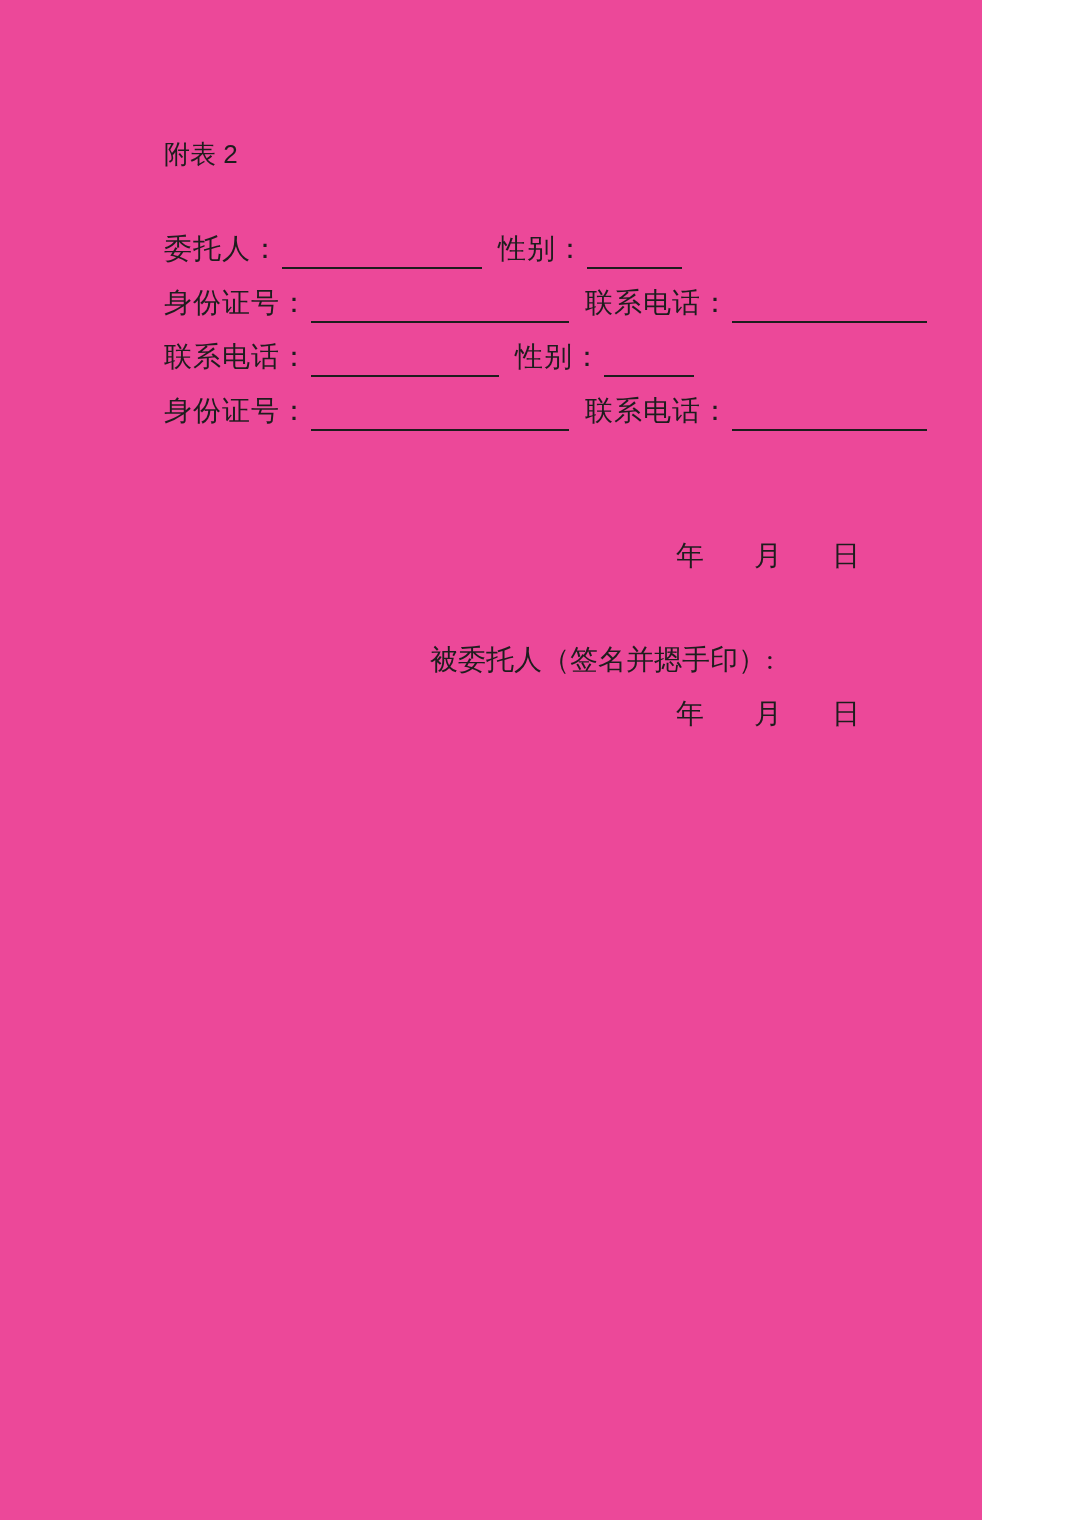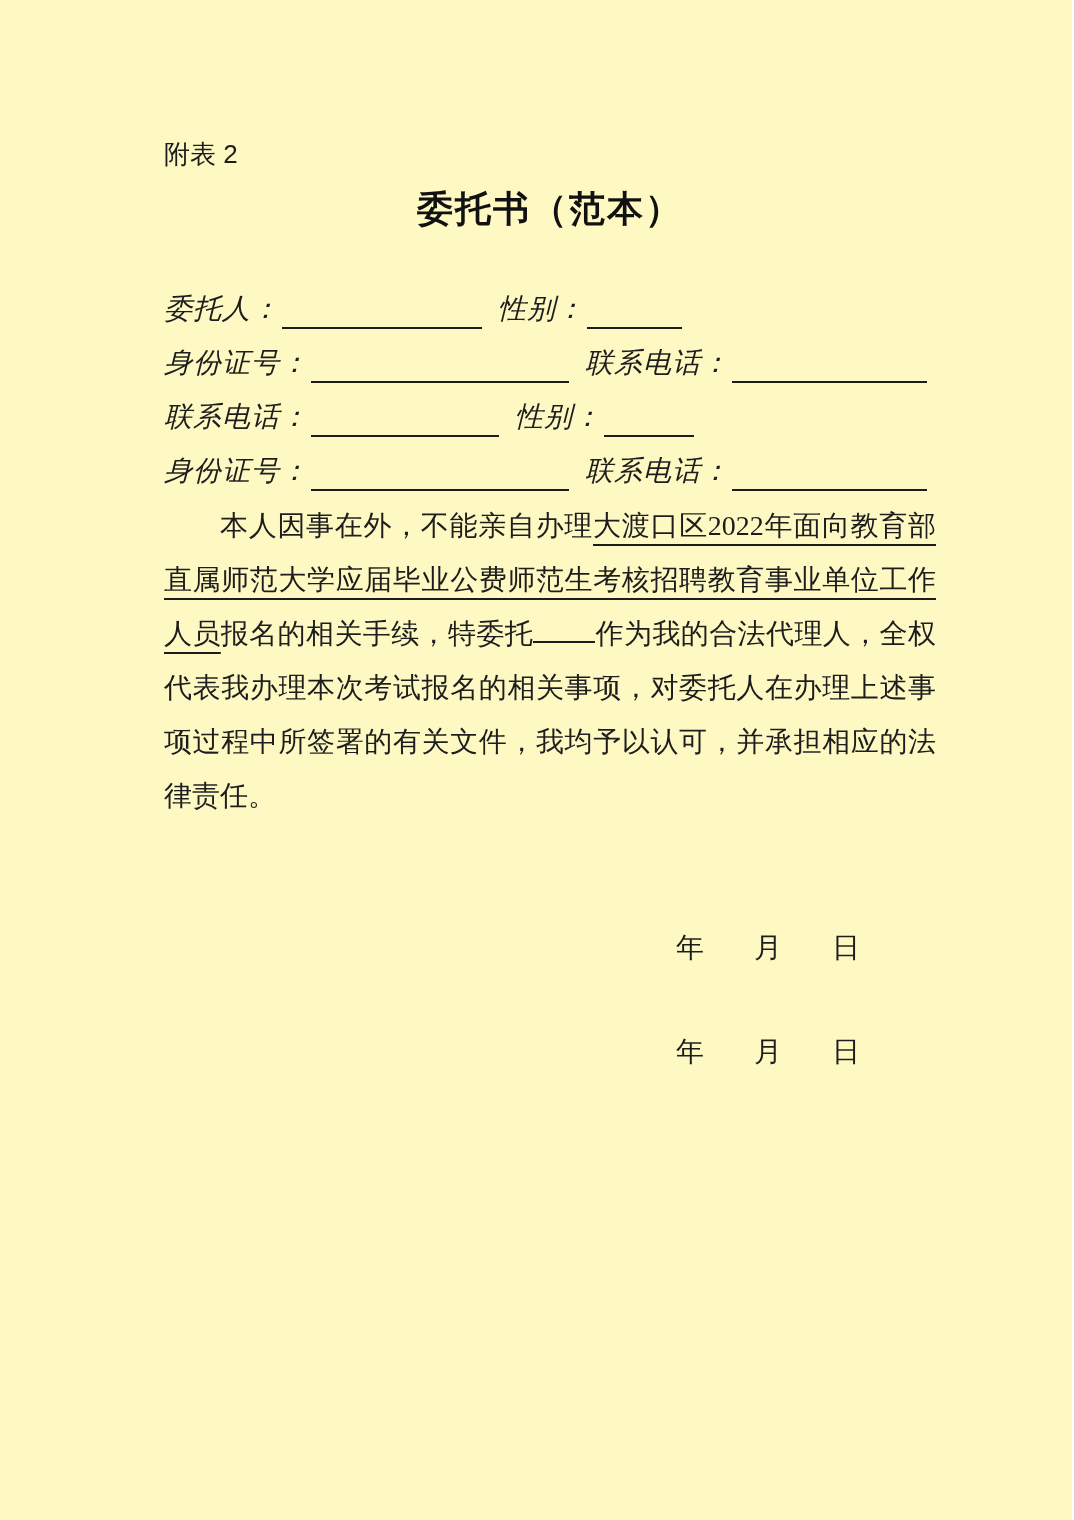--- a/index.html
+++ b/index.html
@@ -2,23 +2,23 @@
 <html lang="zh"><head>
 <meta charset="utf-8">
 <style>
   html, body {
     margin: 0;
     padding: 0;
     background: #ffffff;
   }
   .page {
     position: relative;
-    width: 1072px;
+    width: 982px;
     height: 1520px;
-    background: #fef9c3;
+    background: #ec4899;
     color: #1d1d1d;
     font-family: "Liberation Serif", "DejaVu Serif", serif;
     overflow: hidden;
   }
   .content {
     position: absolute;
     left: 164px;
     top: 137px;
     width: 772px;
   }
@@ -40,21 +40,20 @@
   .form-area {
     margin-top: 44px;
   }
   .form-row {
     display: flex;
     align-items: flex-end;
     height: 54px;
     font-size: 28px;
     line-height: 40px;
     white-space: nowrap;
-    font-style: italic;
   }
   .form-label {
     letter-spacing: 1px;
   }
   .fill-line {
     display: inline-block;
     border-bottom: 2px solid #1d1d1d;
     height: 38px;
     margin-left: 2px;
     margin-right: 16px;
@@ -108,21 +107,20 @@
   .sig-date .date-word + .date-word { margin-left: 50px; }
 </style>
 </head>
 <body>
 
 <div class="page">
   <div class="content">
 
     <div class="appendix">附表 2</div>
 
-    <div class="doc-title">委托书（范本）</div>
 
     <div class="form-area">
 
       <div class="form-row">
         <span class="form-label">委托人：</span>
         <span class="fill-line w200"></span>
         <span class="form-label">性别：</span>
         <span class="fill-line w95"></span>
       </div>
 
@@ -143,32 +141,32 @@
       <div class="form-row">
         <span class="form-label">身份证号：</span>
         <span class="fill-line w258"></span>
         <span class="form-label">联系电话：</span>
         <span class="fill-line w195"></span>
       </div>
 
     </div>
 
     <div class="body-area">
-      <p class="body-para"><span>本人因事在外，不能亲自办理</span><span class="u-text">大渡口区2022年面向教育部直属师范大学应届毕业公费师范生考核招聘教育事业单位工作人员</span><span>报名的相关手续，特委托</span><span class="inline-blank"></span><span>作为我的合法代理人，全权代表我办理本次考试报名的相关事项，对委托人在办理上述事项过程中所签署的有关文件，我均予以认可，并承担相应的法律责任。</span></p>
     </div>
 
     <div class="sig-block-1">
       <div class="sig-date">
         <span class="date-word">年</span>
         <span class="date-word">月</span>
         <span class="date-word">日</span>
       </div>
     </div>
 
     <div class="sig-block-2">
+      <div class="sig-label">被委托人（签名并摁手印）:</div>
       <div class="sig-date">
         <span class="date-word">年</span>
         <span class="date-word">月</span>
         <span class="date-word">日</span>
       </div>
     </div>
 
   </div>
 </div>
 

